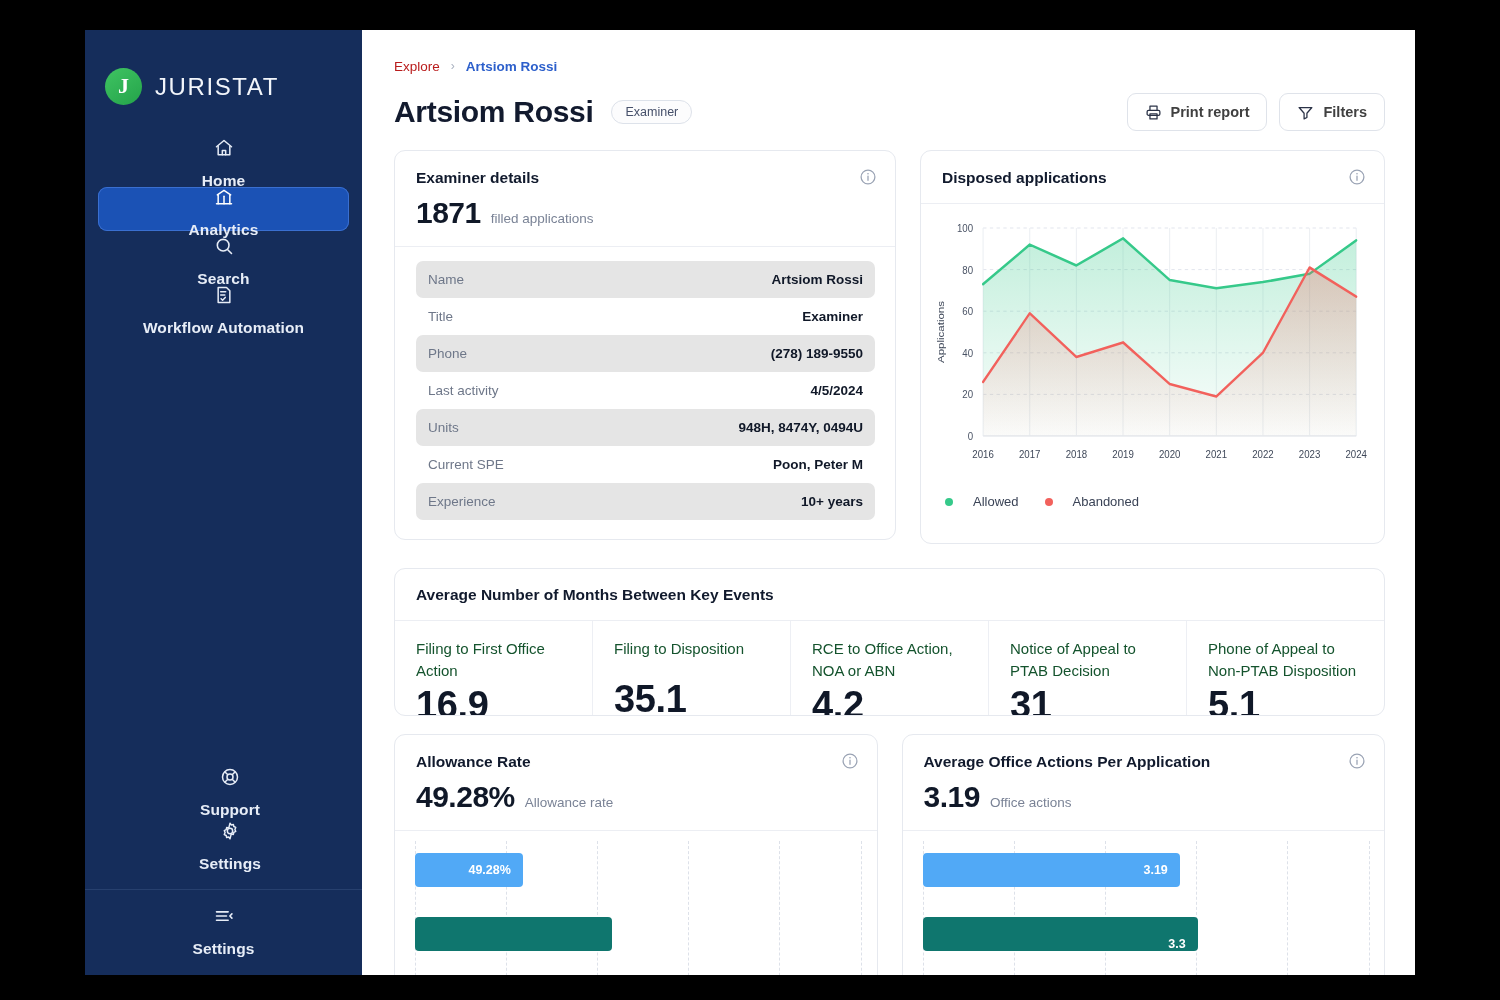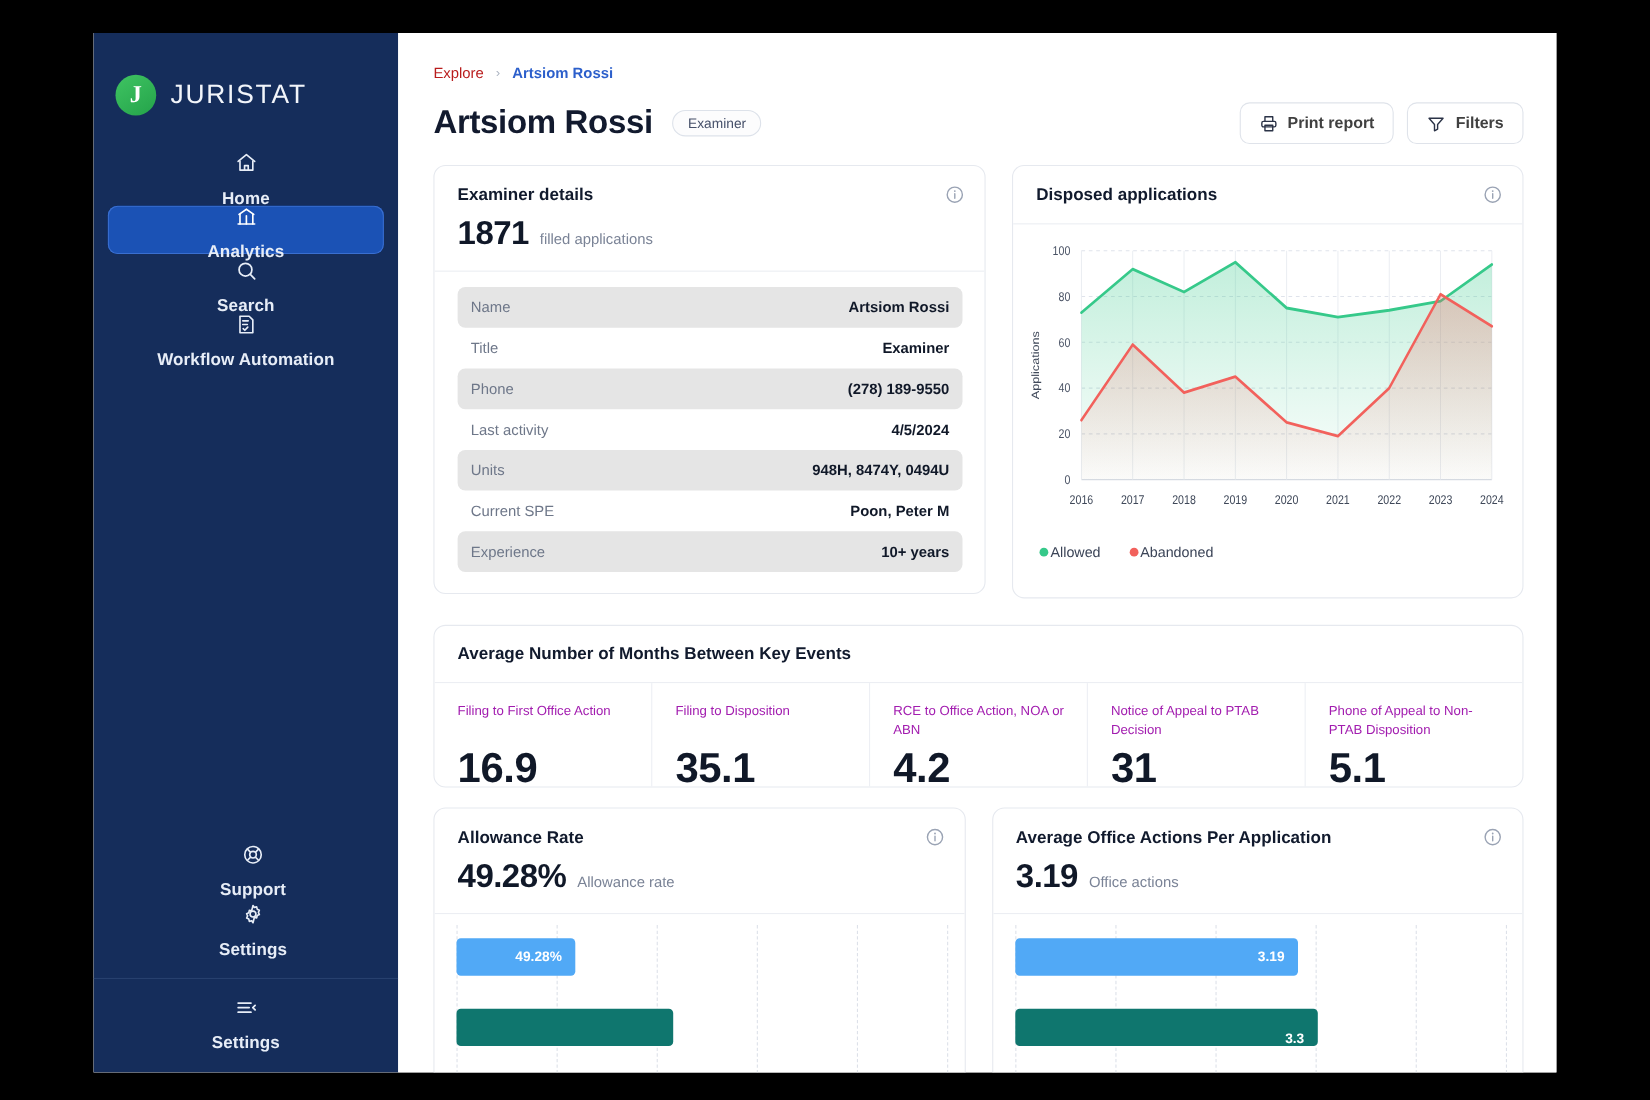--- a/index.html
+++ b/index.html
@@ -216,37 +216,37 @@
 
   
   .card-chart { flex: 1; height: 394px; position: relative; }
   .chart-area { padding: 8px 16px 0 10px; position: relative; height: 282px; }
   .legend {
     display: flex;
     gap: 26px;
     align-items: center;
     padding: 8px 0 0 24px;
   }
-  .legend-item { display: flex; align-items: center; gap: 2px; font-size: 13px; color: #3A4356; }
+  .legend-item { display: flex; align-items: center; gap: 20px; font-size: 13px; color: #3A4356; }
   .dot { width: 8px; height: 8px; border-radius: 50%; }
 
   
   .card-events { margin-top: 24px; height: 148px; }
   .events-head { padding: 17px 21px 16px 21px; }
   .events-grid { display: flex; }
   .event-cell {
     flex: 1;
     padding: 17px 18px 0 21px;
     border-left: 1px solid #EDEFF4;
     min-height: 92px;
   }
   .event-cell:first-child { border-left: none; }
   .event-label {
-    font-size: 12px;
-    color: #a21caf;
+    font-size: 15px;
+    color: #14532d;
     line-height: 1.45;
     min-height: 38px;
   }
   .event-val {
     font-size: 38px;
     font-weight: bold;
     color: #101828;
     margin-top: 2px;
     letter-spacing: -.4px;
   }

